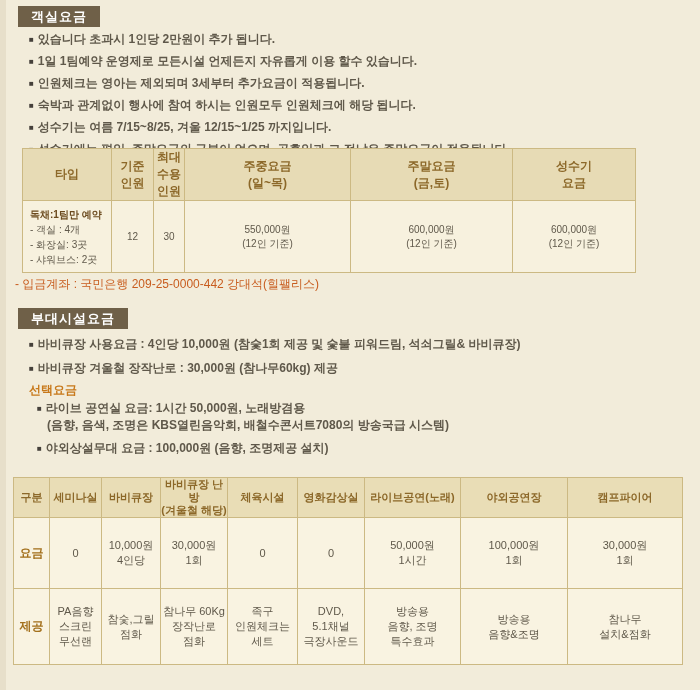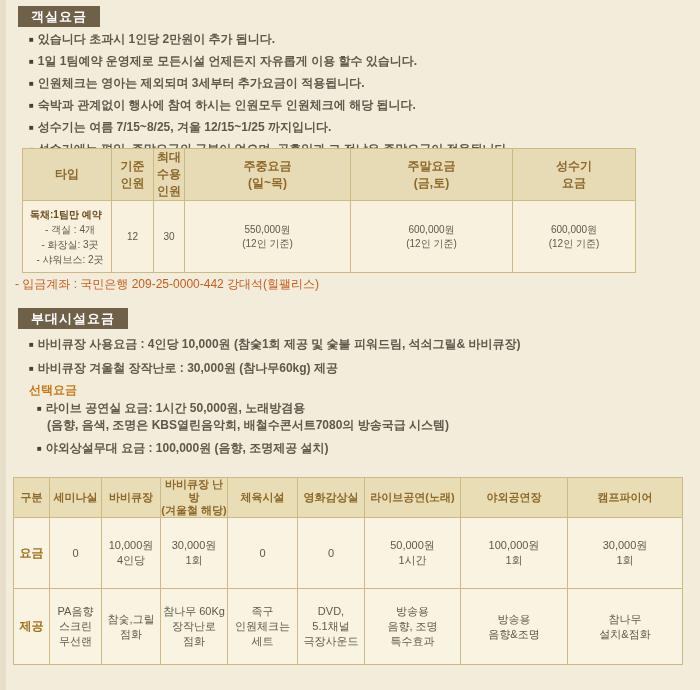--- a/index.html
+++ b/index.html
@@ -18,21 +18,21 @@
   .sq{font-size:8px;color:#45403a;margin-right:4px;vertical-align:1px;}
   table{border-collapse:collapse;table-layout:fixed;position:absolute;}
   th,td{border:1px solid #ccb983;text-align:center;vertical-align:middle;}
   .pre{white-space:pre-line;}
   
   table.t1{left:22px;top:148px;width:613px;}
   table.t1 th{background:#e7dbb5;color:#8c6829;font-size:12px;font-weight:700;height:48px;padding:0;}
   table.t1 td{background:#f7f1de;color:#5f584a;font-size:10px;height:69px;}
   .type-cell{text-align:left !important;padding-left:7px;line-height:15px;}
   .type-title{color:#6b4a1e;font-weight:700;}
-  .type-line{color:#5f584a;text-align:center;}
+  .type-line{color:#5f584a;}
   .account{position:absolute;left:15px;top:276px;font-size:12px;font-weight:400;color:#c85c1e;white-space:nowrap;}
   .opt-title{position:absolute;left:29px;top:382px;font-size:12px;font-weight:700;color:#c8791b;}
   ul.opts{position:absolute;left:37px;top:400px;list-style:none;margin:0;padding:0;}
   ul.opts li{font-size:12px;font-weight:700;color:#5f584a;white-space:nowrap;}
   ul.opts li.l1{}
   ul.opts li.l2{margin-bottom:6px;padding-left:10px;}
   ul.opts li.l3{margin-bottom:5px;}
   
   table.t2{left:13px;top:477px;width:669px;}
   table.t2 th{background:#e9ddb6;color:#8c6829;font-size:11px;font-weight:700;height:29px;padding:0;line-height:13px;}

